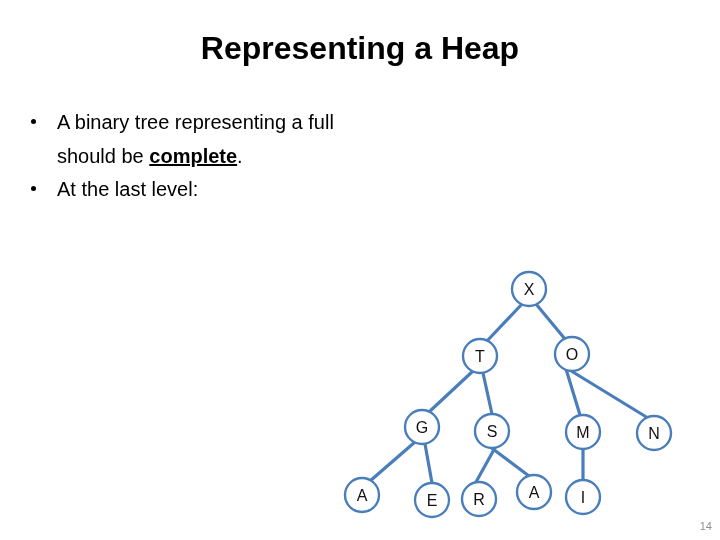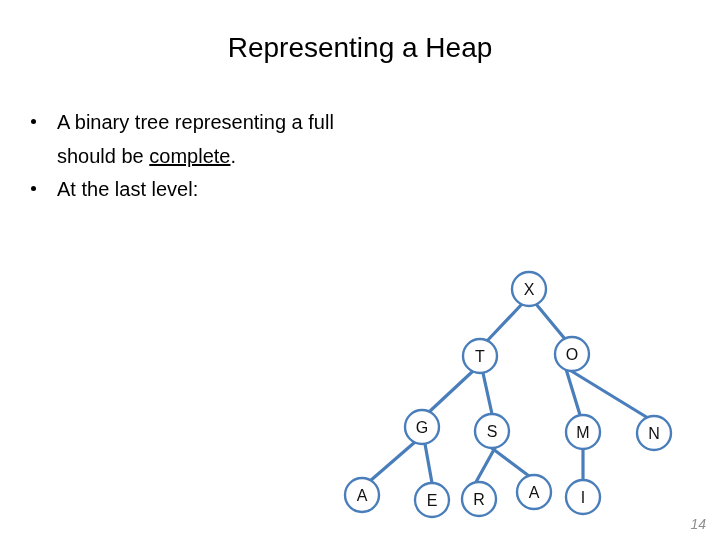--- a/index.html
+++ b/index.html
@@ -22,22 +22,22 @@
   }
 
   
   #slide-title {
     position: absolute;
     left: 0;
     top: 28px;
     width: 720px;
     text-align: center;
     font-family: "Liberation Sans", sans-serif;
-    font-size: 28px;
-    font-weight: 400;
+    font-size: 32px;
+    font-weight: 700;
     line-height: 40px;
     letter-spacing: 0px;
     color: #000000;
     white-space: nowrap;
   }
 
   
   #body-text {
     position: absolute;
     left: 18px;
@@ -62,21 +62,21 @@
   li.bullet1 > .dot {
     position: absolute;
     left: 13px;
     top: 13px;
     width: 5px;
     height: 5px;
     border-radius: 50%;
     background: #000000;
   }
   b.u {
-    font-weight: normal;
+    font-weight: bold;
     text-decoration: underline;
   }
 
   ul.level2 {
     list-style: none;
     margin: 12px 0 0 0;
     padding: 0;
   }
   li.bullet2 {
     position: relative;
@@ -108,26 +108,25 @@
   #tree svg { display: block; }
   .tree-node-label {
     font-family: "Liberation Sans", sans-serif;
     font-size: 16px;
     fill: #111111;
   }
 
   
   #page-number {
     position: absolute;
-    right: 14px;
+    right: 8px;
     bottom: 8px;
     font-family: "Liberation Sans", sans-serif;
-    font-size: 14px;
+    font-size: 11px;
     color: #8f8f8f;
-    font-style: italic;
   }
 </style>
 </head>
 <body>
 
 <div id="slide">
 
   <div id="slide-title">Representing a Heap</div>
 
   <div id="body-text">

